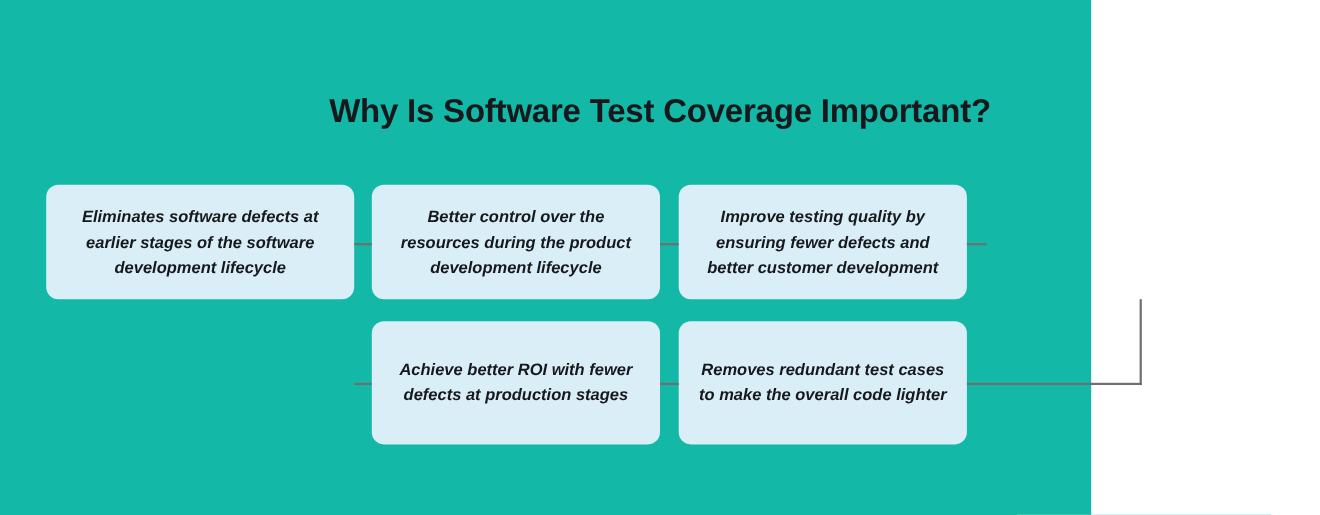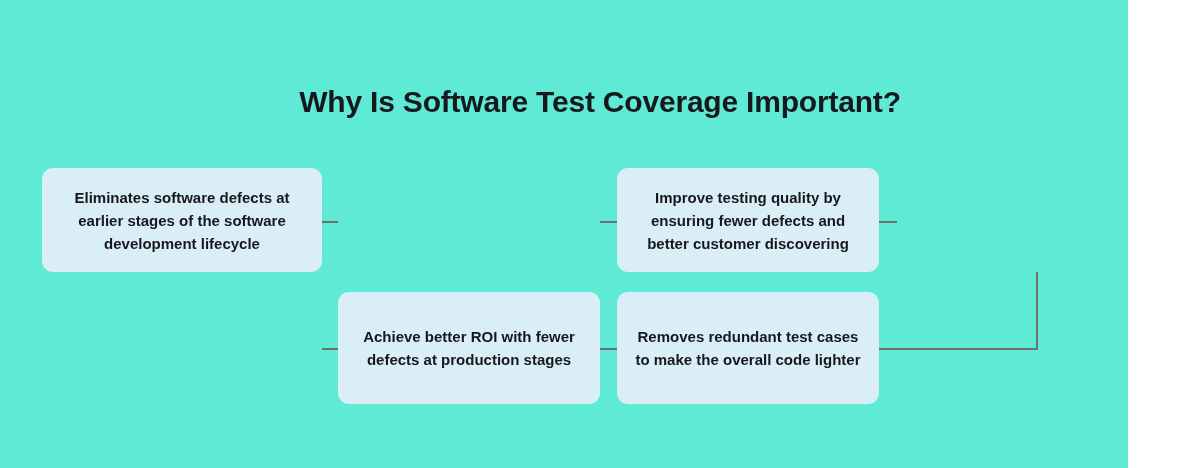--- a/index.html
+++ b/index.html
@@ -10,23 +10,23 @@
   body {
     width: 1200px;
     height: 468px;
     background: #ffffff;
     font-family: "Liberation Sans", sans-serif;
     overflow: hidden;
   }
 
   #infographic {
     position: relative;
-    width: 1128px;
+    width: 992px;
     height: 468px;
-    background: #5eead4;
+    background: #14b8a6;
   }
 
   
   .page-title {
     position: absolute;
     left: 0;
     top: 62px;
     width: 1200px;
     text-align: center;
     font-size: 30px;
@@ -40,20 +40,21 @@
   
   .card {
     position: absolute;
     box-sizing: border-box;
     background: #daeef7;
     border-radius: 11px;
     display: flex;
     align-items: center;
     justify-content: center;
     padding: 6px 14px;
+    font-style: italic;
   }
   .card-text {
     font-size: 15px;
     font-weight: 600;
     line-height: 23px;
     color: #16181c;
     text-align: center;
     white-space: pre-line;
   }
 
@@ -96,23 +97,26 @@
 <body>
 
 <div id="infographic">
 
   <h1 class="page-title">Why Is Software Test Coverage Important?</h1>
 
   <div class="card row1 col1">
     <span class="card-text">Eliminates software defects at earlier stages of the software development lifecycle</span>
   </div>
 
+  <div class="card row1 col2">
+    <span class="card-text">Better control over the resources during the product development lifecycle</span>
+  </div>
 
   <div class="card row1 col3">
-    <span class="card-text">Improve testing quality by ensuring fewer defects and better customer discovering</span>
+    <span class="card-text">Improve testing quality by ensuring fewer defects and better customer development</span>
   </div>
 
 
 
   <div class="card row2 col2">
     <span class="card-text">Achieve better ROI with fewer defects at production stages</span>
   </div>
 
   <div class="card row2 col3">
     <span class="card-text">Removes redundant test cases to make the overall code lighter</span>

